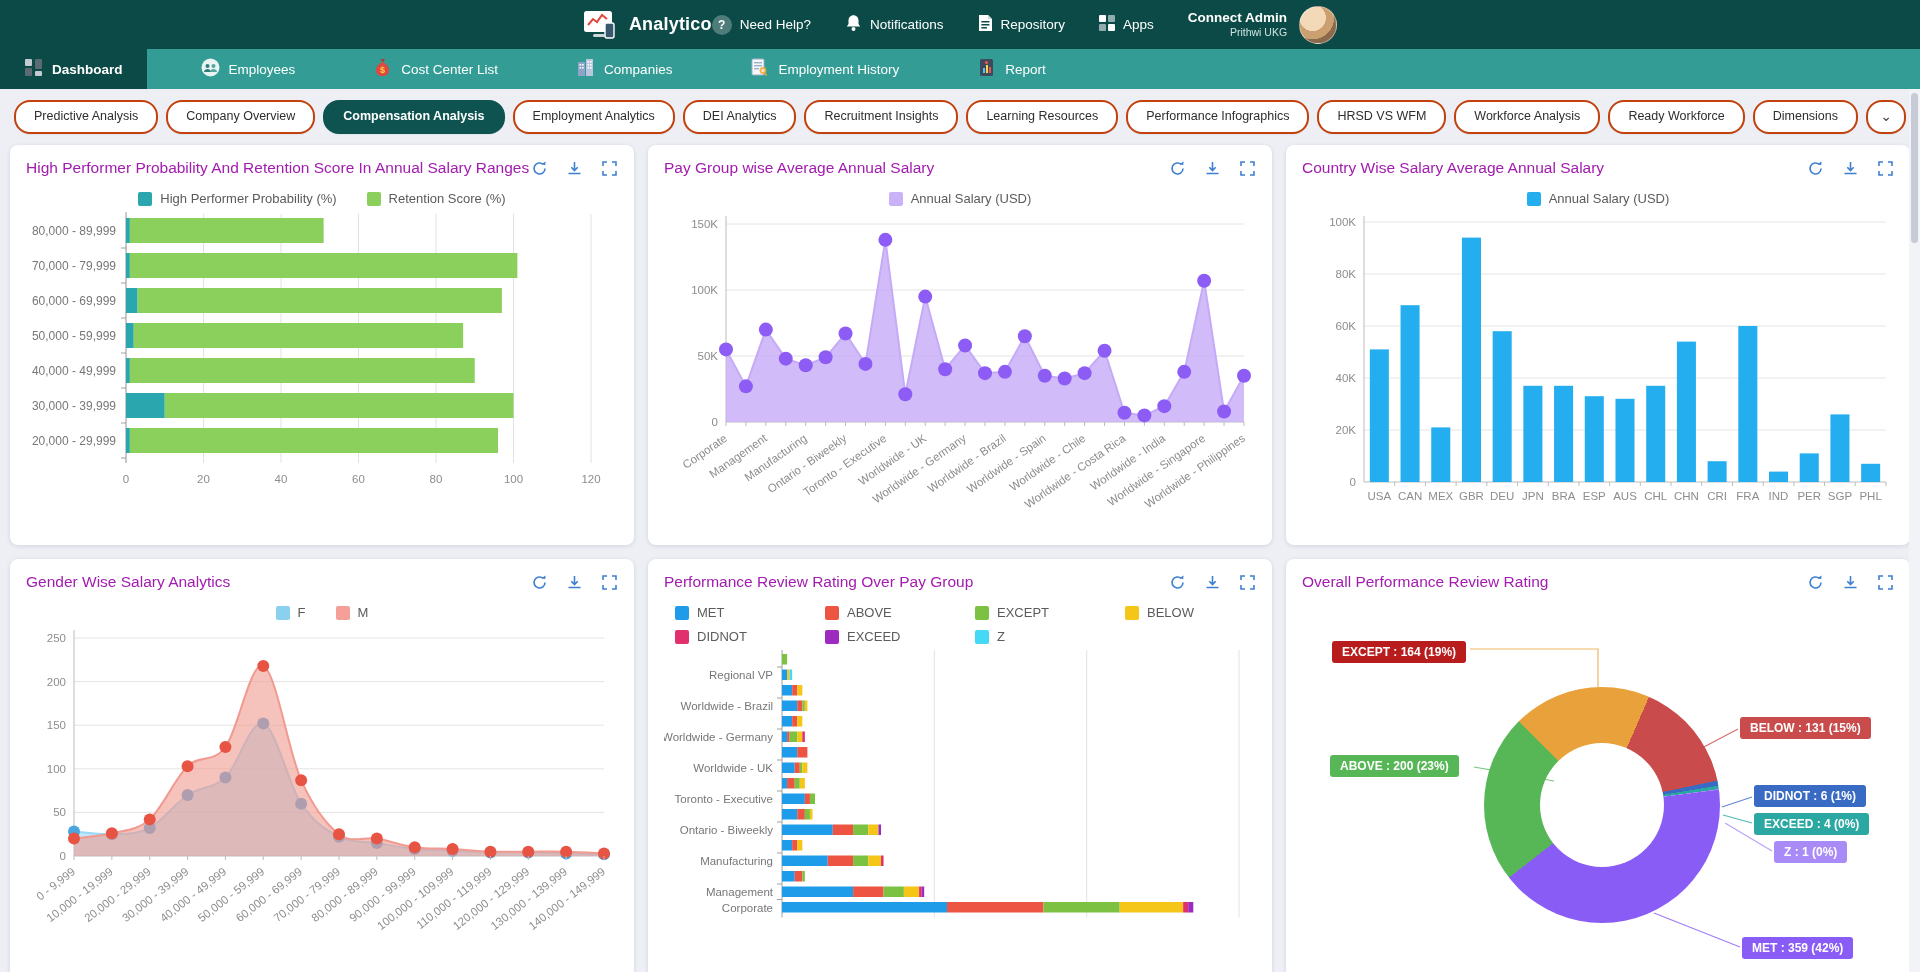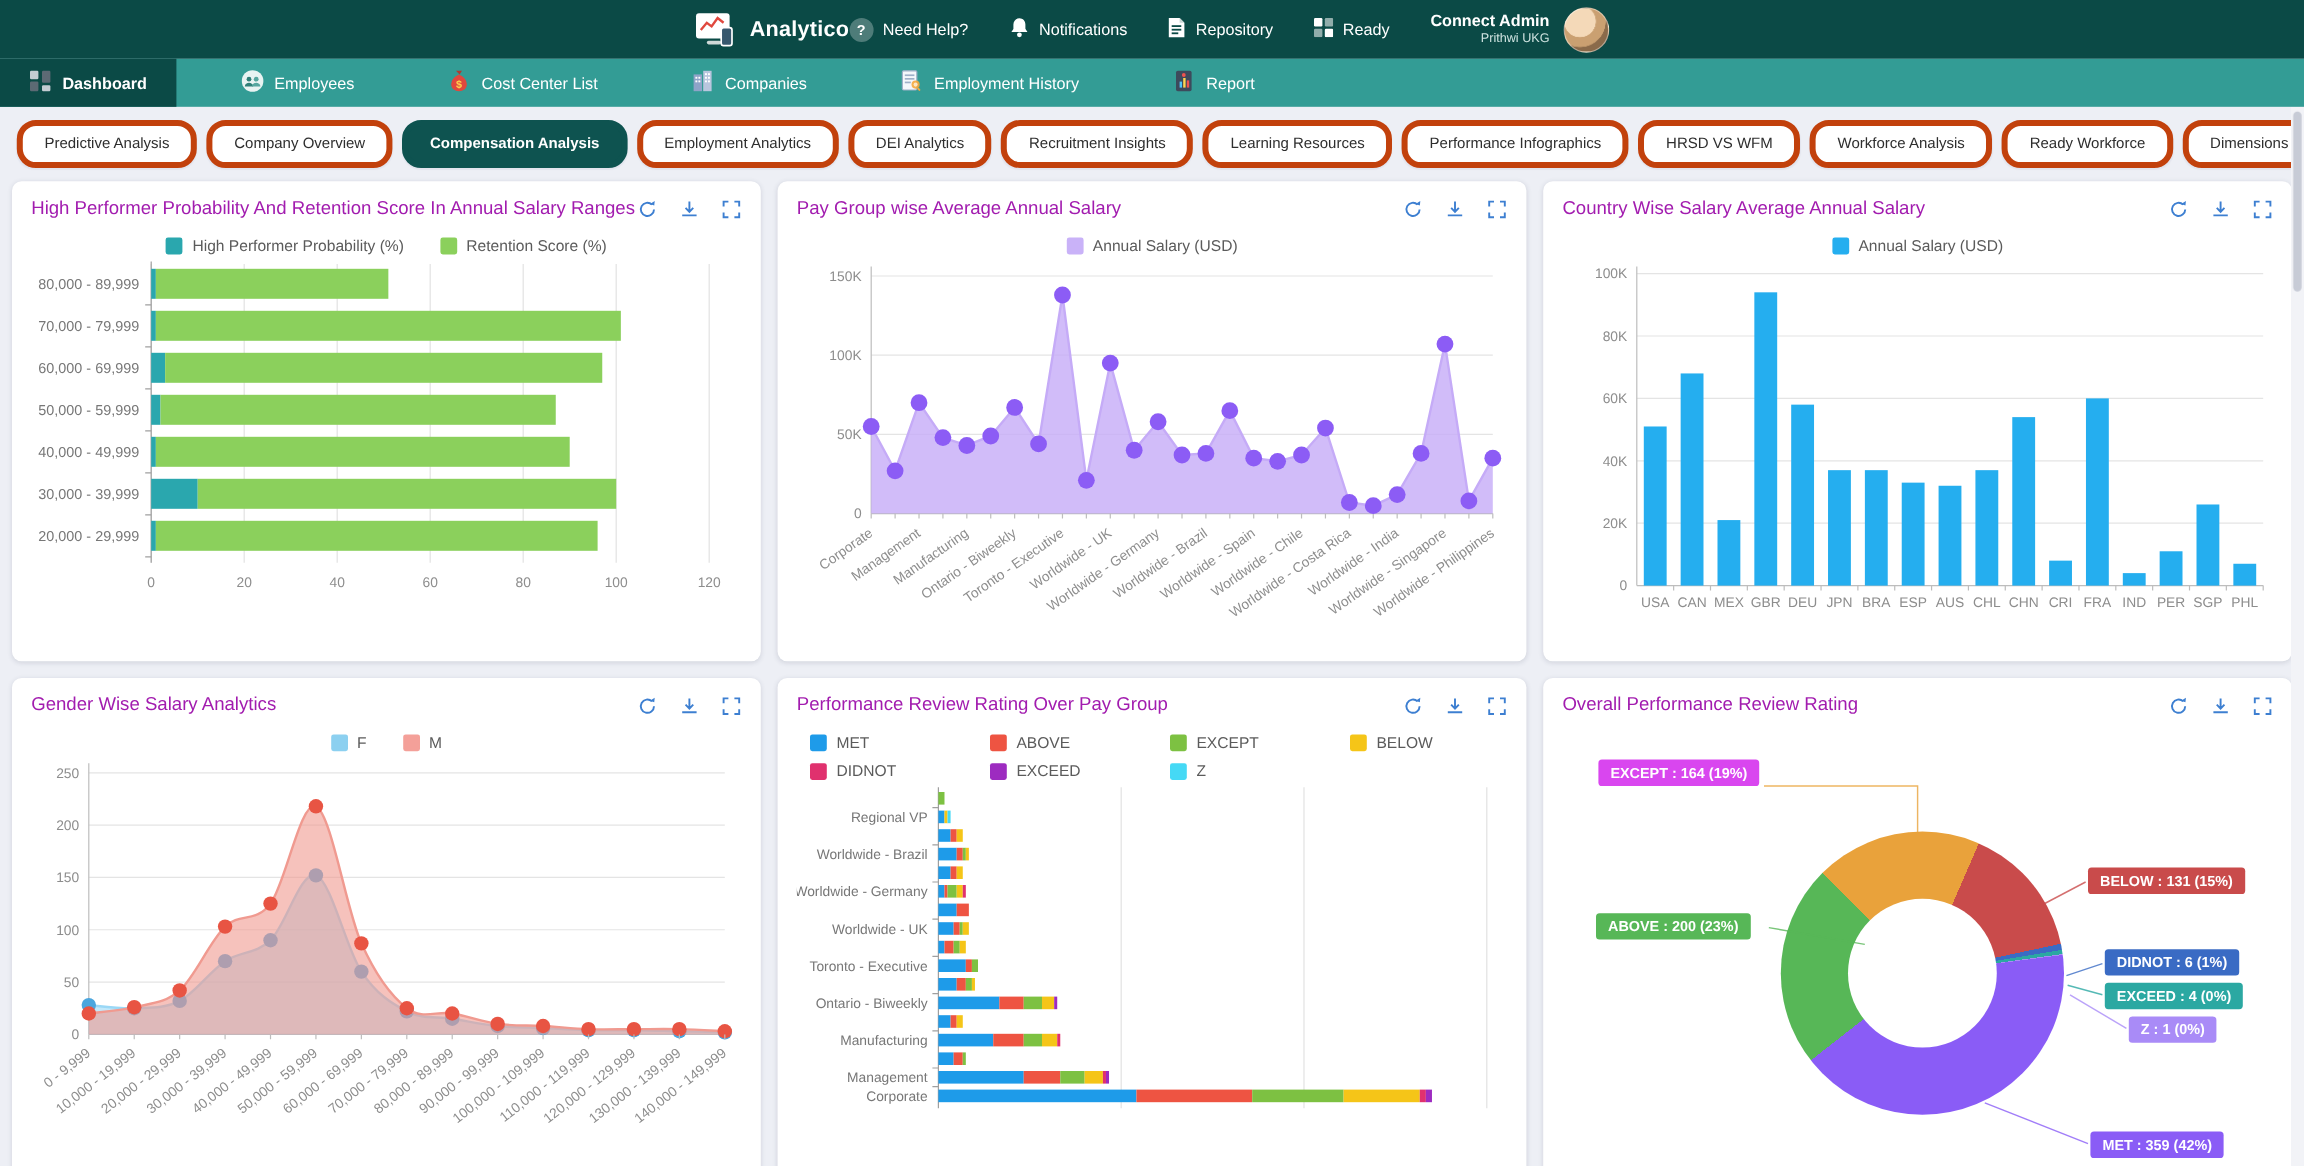--- a/index.html
+++ b/index.html
@@ -18,21 +18,21 @@
   .user-org{font-size:10.5px;color:#cfe3e0;}
   .avatar{width:36px;height:36px;border-radius:50%;background:radial-gradient(circle at 35% 30%,#f4d9b8 0 38%,#caa071 39% 62%,#8a6a4a 63% 100%);border:1px solid rgba(255,255,255,.4);}
   
   .navbar{height:40px;background:#339C95;display:flex;align-items:stretch;}
   .nav-tab{display:flex;align-items:center;gap:9px;color:#fff;font-size:13.5px;padding:0 24px;cursor:pointer;white-space:nowrap;}
   .nav-tab.active{background:#0B4A46;font-weight:600;}
   .nav-tab + .nav-tab{margin-left:30px;}
   .tabicon{width:19px;height:19px;flex:0 0 auto;}
   
   .pillsbar{display:flex;align-items:center;justify-content:space-between;gap:8px;padding:11px 14px;}
-  .pill{height:30px;line-height:28px;padding:0 18px;border-radius:16px;border:5px solid #c2410c;background:#fff;
+  .pill{height:30px;line-height:28px;padding:0 18px;border-radius:16px;border:2px solid #c2410c;background:#fff;
        color:#2E2E2E;font-size:12.5px;white-space:nowrap;cursor:pointer;box-shadow:0 1px 1px rgba(30,40,90,.05);}
   .pill.active{background:#0E5350;border-color:#0E5350;color:#fff;font-weight:700;}
   .pill-chevron{width:44px;text-align:center;padding:0;color:#444;font-size:14px;}
   
   .grid{display:grid;grid-template-columns:1fr 1fr 1fr;grid-template-rows:400px 480px;gap:14px;padding:0 10px;}
   .card{background:#fff;border-radius:8px;box-shadow:0 1px 4px rgba(40,50,80,.14);padding:12px 16px;overflow:hidden;position:relative;}
   .card-head{display:flex;justify-content:space-between;align-items:flex-start;}
   .card-title{font-size:15.5px;color:#a21caf;padding-top:2px;}
   .card-icons{display:flex;gap:18px;flex:0 0 auto;padding-top:3px;}
   .card-icons svg{cursor:pointer;}
@@ -93,21 +93,21 @@
     </div>
     <div class="top-item">
       <span>
         <svg width="16" height="16" viewBox="0 0 16 16">
             <rect x="0" y="0" width="7" height="7" rx="1" fill="#fff"></rect>
             <rect x="9" y="0" width="7" height="7" rx="1" fill="rgba(255,255,255,.55)"></rect>
             <rect x="0" y="9" width="7" height="7" rx="1" fill="rgba(255,255,255,.55)"></rect>
             <rect x="9" y="9" width="7" height="7" rx="1" fill="#fff"></rect>
           </svg>
       </span>
-      <span>Ready</span>
+      <span>Apps</span>
     </div>
     <div class="userblock">
       <div class="usertext">
         <div class="user-name">Connect Admin</div>
         <div class="user-org">Prithwi UKG</div>
       </div>
       <div class="avatar"></div>
     </div>
   </div>
 </div>
@@ -741,21 +741,21 @@
           <polyline points="438,356 352,322" fill="none" stroke="#8A5CF6" stroke-width="1.2" opacity="0.8"></polyline>
           <polyline points="172,176 252,190" fill="none" stroke="#57B757" stroke-width="1.2" opacity="0.8"></polyline>
           <polyline points="168,58 296,58 296,98" fill="none" stroke="#E9A23B" stroke-width="1.2" opacity="0.8"></polyline>
           <polyline points="436,138 398,158" fill="none" stroke="#C94B4B" stroke-width="1.2" opacity="0.8"></polyline>
           <polyline points="450,206 420,216" fill="none" stroke="#3A6BC4" stroke-width="1.2" opacity="0.8"></polyline>
           <polyline points="450,232 421,224" fill="none" stroke="#2BA8A2" stroke-width="1.2" opacity="0.8"></polyline>
           <polyline points="470,260 423,232" fill="none" stroke="#A98BF7" stroke-width="1.2" opacity="0.8"></polyline>
         </svg>
         <div class="badge" style="left: 440px; top: 346px; background: rgb(138, 92, 246);">MET : 359 (42%)</div>
         <div class="badge" style="left: 28px; top: 164px; background: rgb(87, 183, 87);">ABOVE : 200 (23%)</div>
-        <div class="badge" style="left: 30px; top: 36px; background: #d946ef;">EXCEPT : 164 (19%)</div>
+        <div class="badge" style="left: 30px; top: 50px; background: #b91c1c;">EXCEPT : 164 (19%)</div>
         <div class="badge" style="left: 438px; top: 126px; background: rgb(201, 75, 75);">BELOW : 131 (15%)</div>
         <div class="badge" style="left: 452px; top: 194px; background: rgb(58, 107, 196);">DIDNOT : 6 (1%)</div>
         <div class="badge" style="left: 452px; top: 222px; background: rgb(43, 168, 162);">EXCEED : 4 (0%)</div>
         <div class="badge" style="left: 472px; top: 250px; background: rgb(169, 139, 247);">Z : 1 (0%)</div>
       </div>
   </div>
 
 </div>
 
 <div class="scroll-track">

